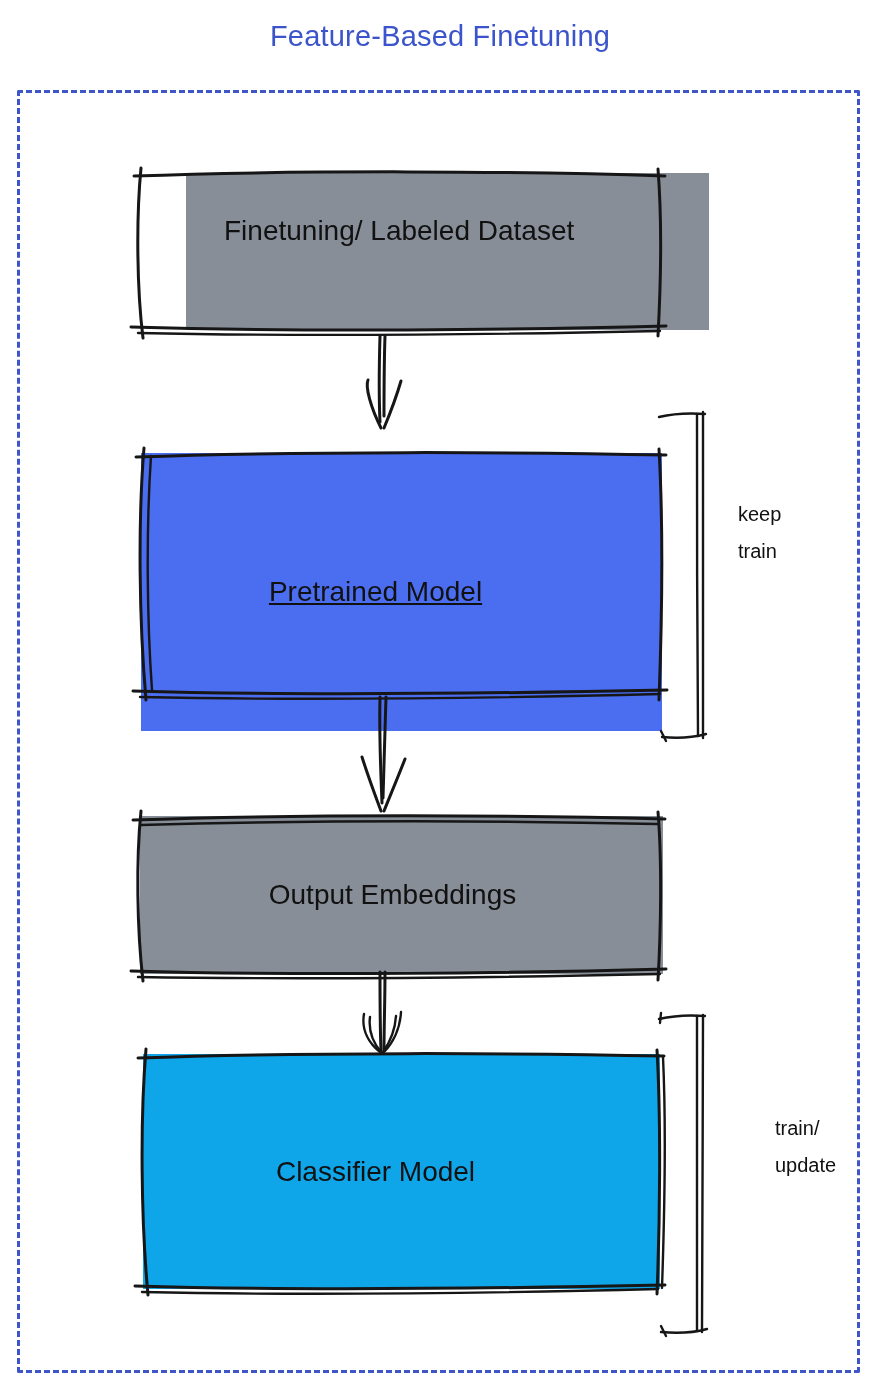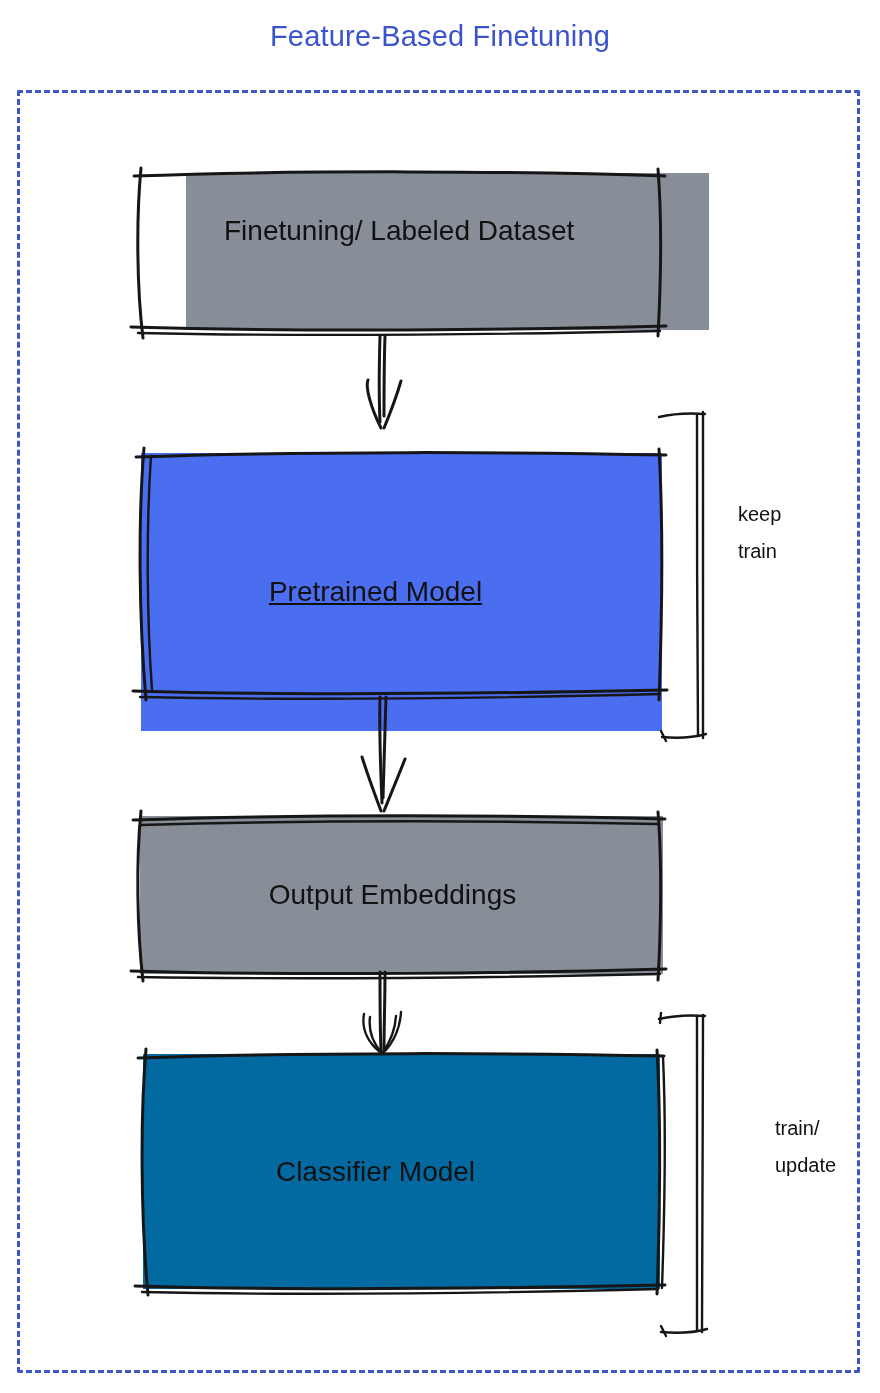--- a/index.html
+++ b/index.html
@@ -108,21 +108,21 @@
   </div>
 
   <div class="box box-pretrained" style="background: rgb(75, 109, 240);">
     <span>Pretrained Model</span>
   </div>
 
   <div class="box box-embeddings" style="background: rgb(135, 142, 152);">
     <span>Output Embeddings</span>
   </div>
 
-  <div class="box box-classifier" style="background: #0369a1;">
+  <div class="box box-classifier" style="background: #0ea5e9;">
     <span>Classifier Model</span>
   </div>
 
   <svg class="strokes" viewBox="0 0 880 1393" aria-hidden="true">
 
     <g>
       <path class="ink" d="M 134 176 C 300 170 520 171 665 176"></path>
       <path class="ink" d="M 131 327 C 300 332 520 330 666 326"></path>
       <path class="ink-thin" d="M 138 333 C 320 337 520 334 660 331"></path>
       <path class="ink" d="M 141 168 C 136 220 137 290 143 338"></path>

